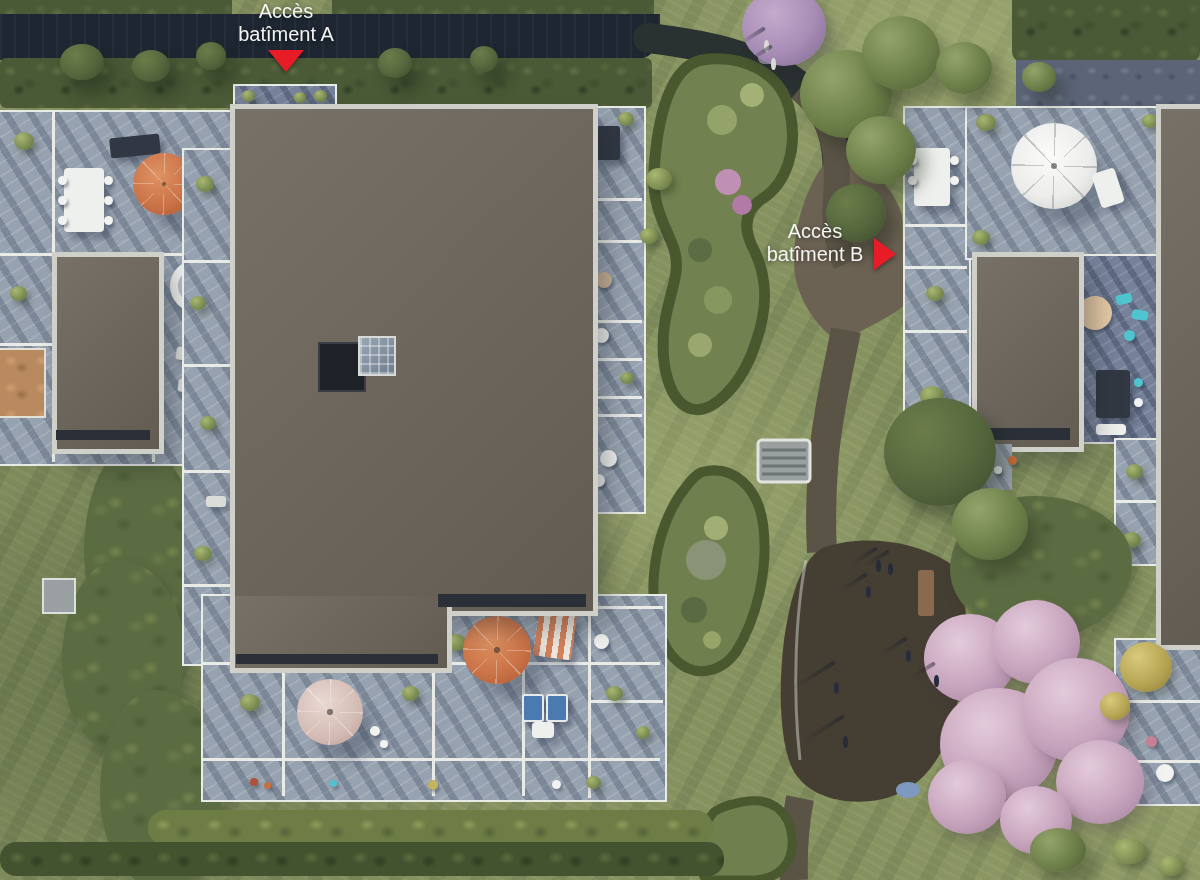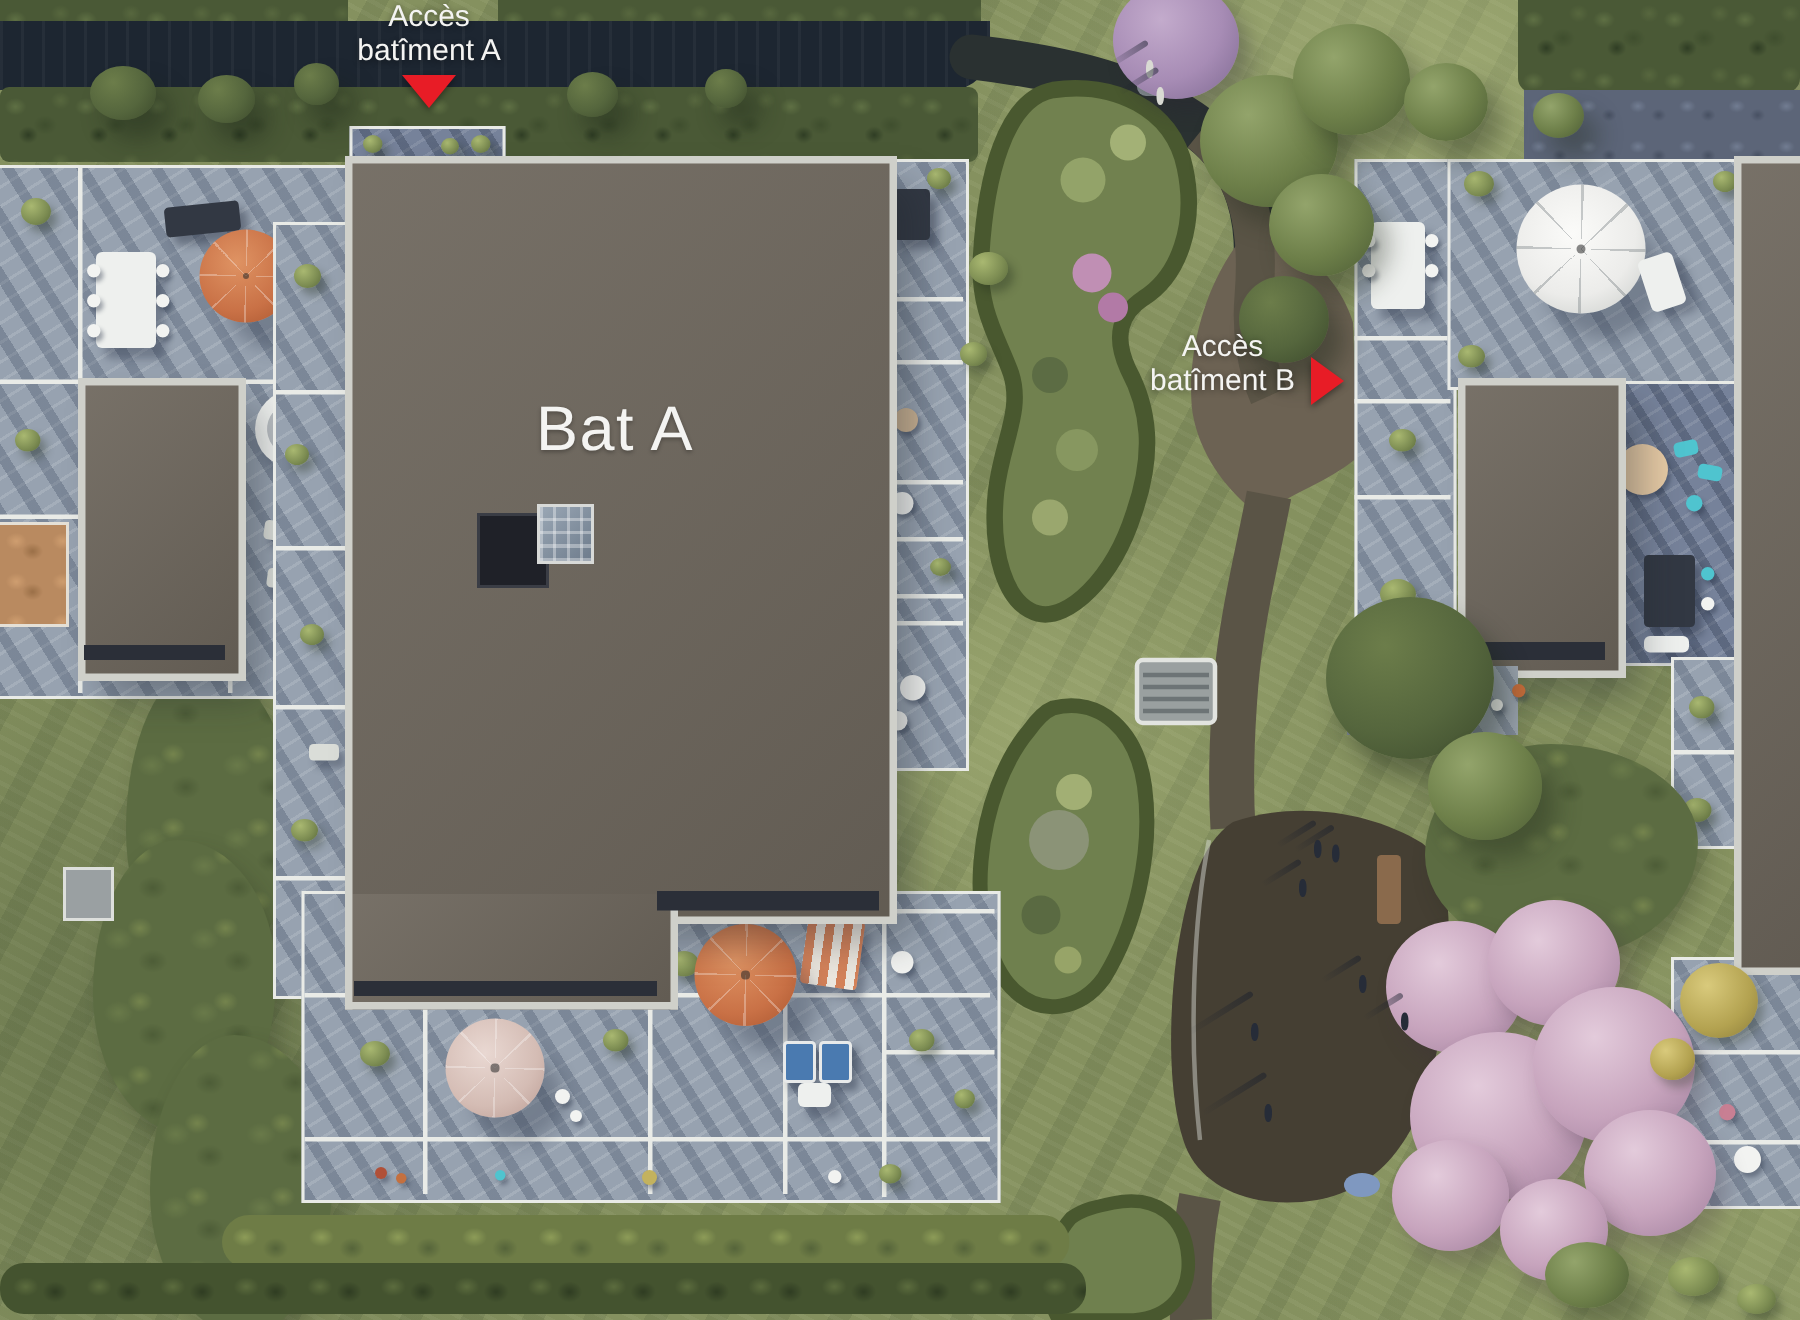--- a/index.html
+++ b/index.html
@@ -358,21 +358,20 @@
   <div class="abs person tall" style="left:834px;top:682px;"></div>
   <div class="abs person personL" style="left:764px;top:40px;"></div>
   <div class="abs person personL" style="left:771px;top:58px;"></div>
 
   <div class="abs maplabel lbl-access" style="left:206px;top:0;width:160px;">
     <div>Accès</div>
     <div>batîment A</div>
   </div>
   <div class="abs tri-down" style="left:268px;top:50px;"></div>
 
-  <div class="abs maplabel lbl-bat" style="left:320px;top:262px;width:180px;">Bat A</div>
 
   <div class="abs maplabel lbl-access" style="left:735px;top:220px;width:160px;">
     <div>Accès</div>
     <div>batîment B</div>
   </div>
   <div class="abs tri-right" style="left:874px;top:238px;"></div>
 
 </div>
 
 </body></html>

